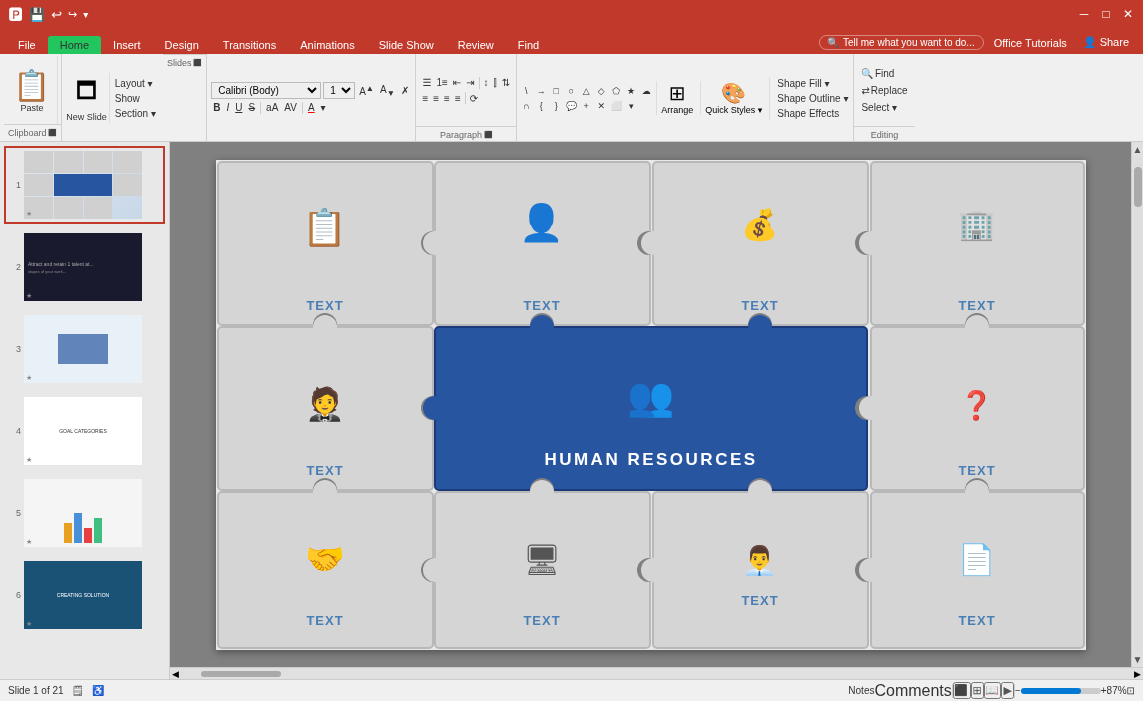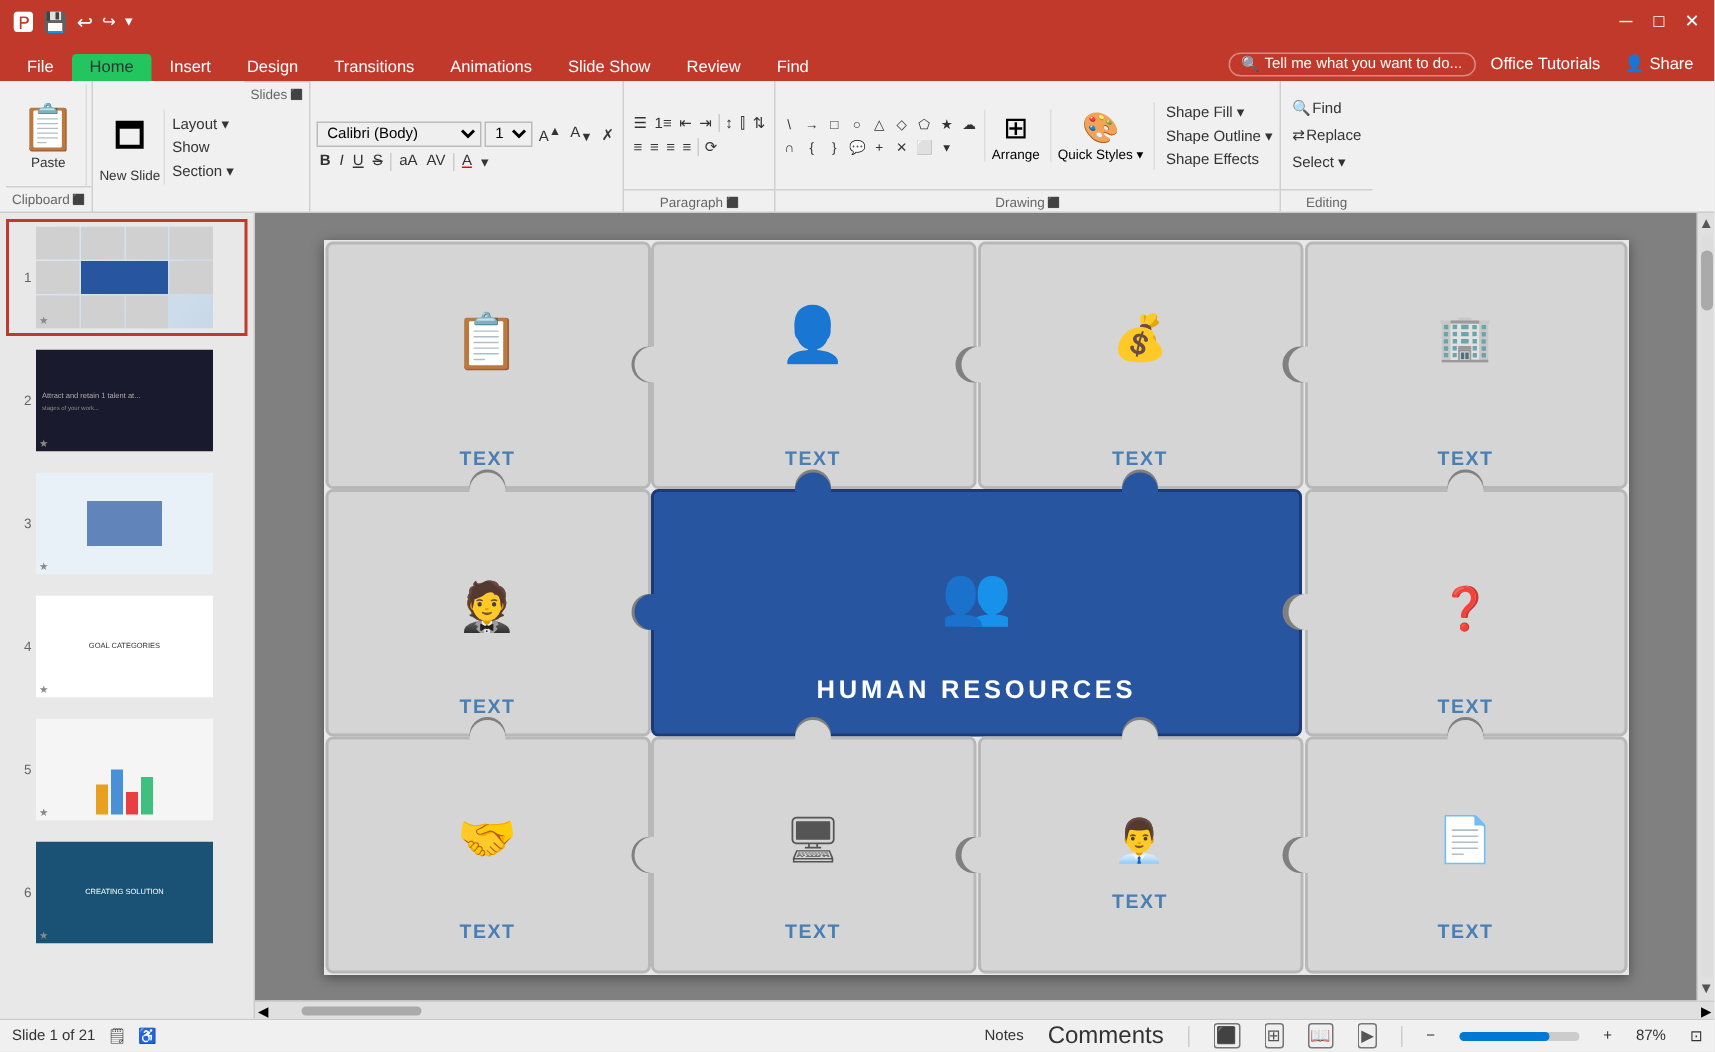--- a/index.html
+++ b/index.html
@@ -101,21 +101,21 @@
       height: 22px;
       background: #f0f0f0;
       border-top: 1px solid #ccc;
       display: flex;
       align-items: center;
       padding: 0 8px;
       font-size: 10px;
       color: #333;
       gap: 8px;
     }
-    .status-right { margin-left: auto; display: flex; align-items: center; gap: 16px; }
+    .status-right { margin-left: auto; display: flex; align-items: center; gap: 0; }
     .zoom-slider { width: 80px; height: 6px; background: #ccc; border-radius: 3px; cursor: pointer; }
     .view-btn { font-size: 11px; color: #555; cursor: pointer; }
 
     .slide-thumb-mini {
       display: flex;
       align-items: center;
       padding: 3px;
       cursor: pointer;
       border: 2px solid transparent;
     }
@@ -323,24 +323,20 @@
             <span>▾</span>
           </span>
         </div>
 
         <div style="display:flex;flex-direction:column;gap:2px;border-left:1px solid #ddd;padding-left:4px;">
           <span class="sm-btn">Shape Fill ▾</span>
           <span class="sm-btn">Shape Outline ▾</span>
           <span class="sm-btn">Shape Effects</span>
         </div>
       </div>
-      <div class="rg-label">
-        <span>Drawing</span>
-        <span style="font-size:7px;">⬛</span>
-      </div>
     </div>
 
     <div class="rg" style="border-right:none;">
       <div style="flex:1;display:flex;flex-direction:column;justify-content:center;gap:4px;padding:2px 4px;">
         <span class="sm-btn">
           <span>🔍</span>
           <span>Find</span>
         </span>
         <span class="sm-btn">
           <span>⇄</span>

